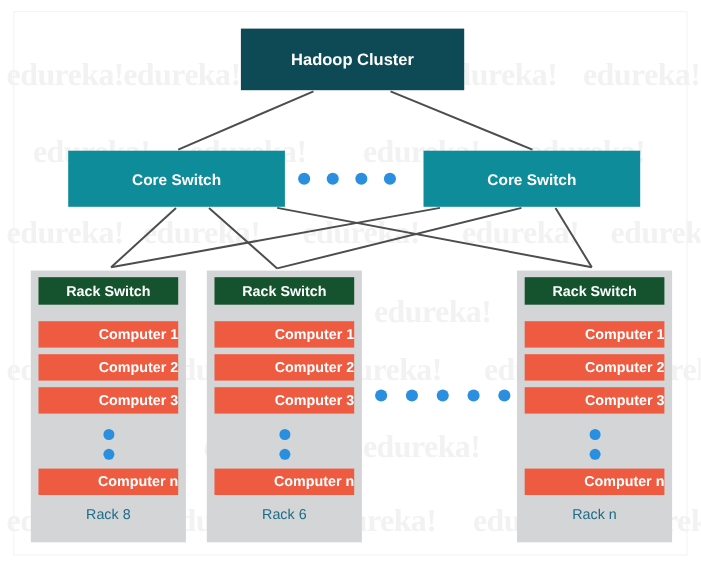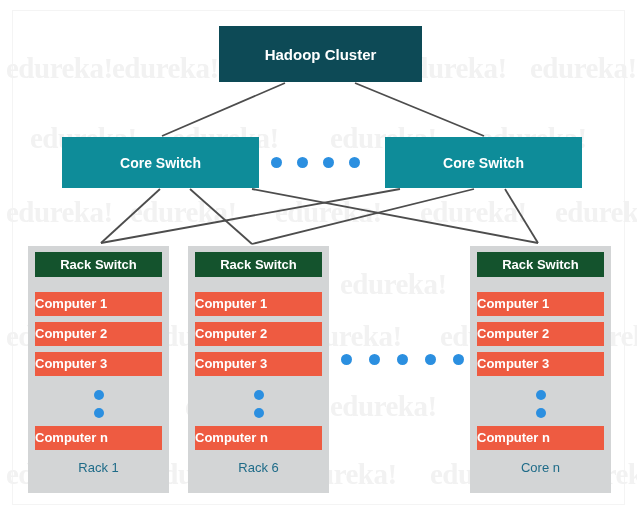--- a/index.html
+++ b/index.html
@@ -139,22 +139,23 @@
     text-align: center;
   }
   .rack-gap { height: 15px; }
   .computer {
     background: #ee5b41;
     color: #ffffff;
     font-weight: 700;
     font-size: 13px;
     height: 24px;
     line-height: 24px;
-    text-align: left;
+    text-align: right;
     margin-bottom: 6px;
+    padding-left: 32px;
   }
   .rack-vdots {
     display: flex;
     flex-direction: column;
     align-items: center;
     justify-content: center;
     gap: 8px;
     height: 44px;
   }
   .rack-vdots .dot {
@@ -261,21 +262,21 @@
     <div class="rack-switch">Rack Switch</div>
     <div class="rack-gap"></div>
     <div class="computer">Computer 1</div>
     <div class="computer">Computer 2</div>
     <div class="computer">Computer 3</div>
     <div class="rack-vdots">
       <span class="dot"></span>
       <span class="dot"></span>
     </div>
     <div class="computer">Computer n</div>
-    <div class="rack-label">Rack 1</div>
+    <div class="rack-label">Rack 8</div>
   </div>
 
   <div class="rack rack-2">
     <div class="rack-switch">Rack Switch</div>
     <div class="rack-gap"></div>
     <div class="computer">Computer 1</div>
     <div class="computer">Computer 2</div>
     <div class="computer">Computer 3</div>
     <div class="rack-vdots">
       <span class="dot"></span>
@@ -289,16 +290,16 @@
     <div class="rack-switch">Rack Switch</div>
     <div class="rack-gap"></div>
     <div class="computer">Computer 1</div>
     <div class="computer">Computer 2</div>
     <div class="computer">Computer 3</div>
     <div class="rack-vdots">
       <span class="dot"></span>
       <span class="dot"></span>
     </div>
     <div class="computer">Computer n</div>
-    <div class="rack-label">Core n</div>
+    <div class="rack-label">Rack n</div>
   </div>
 
 </div>
 
 </body></html>

